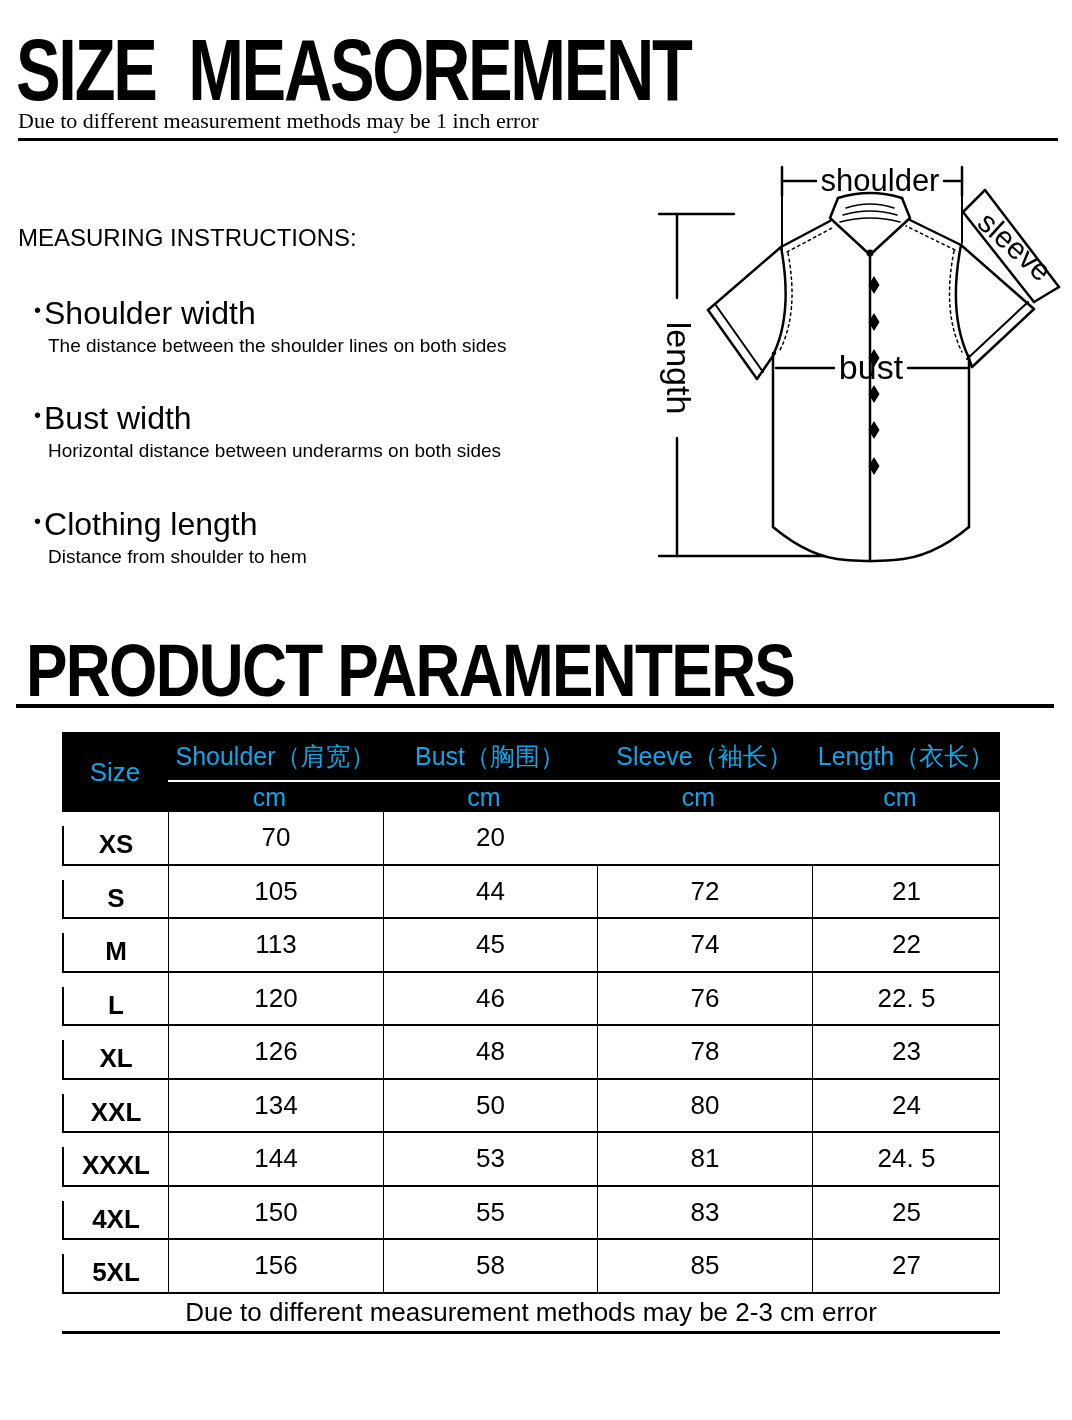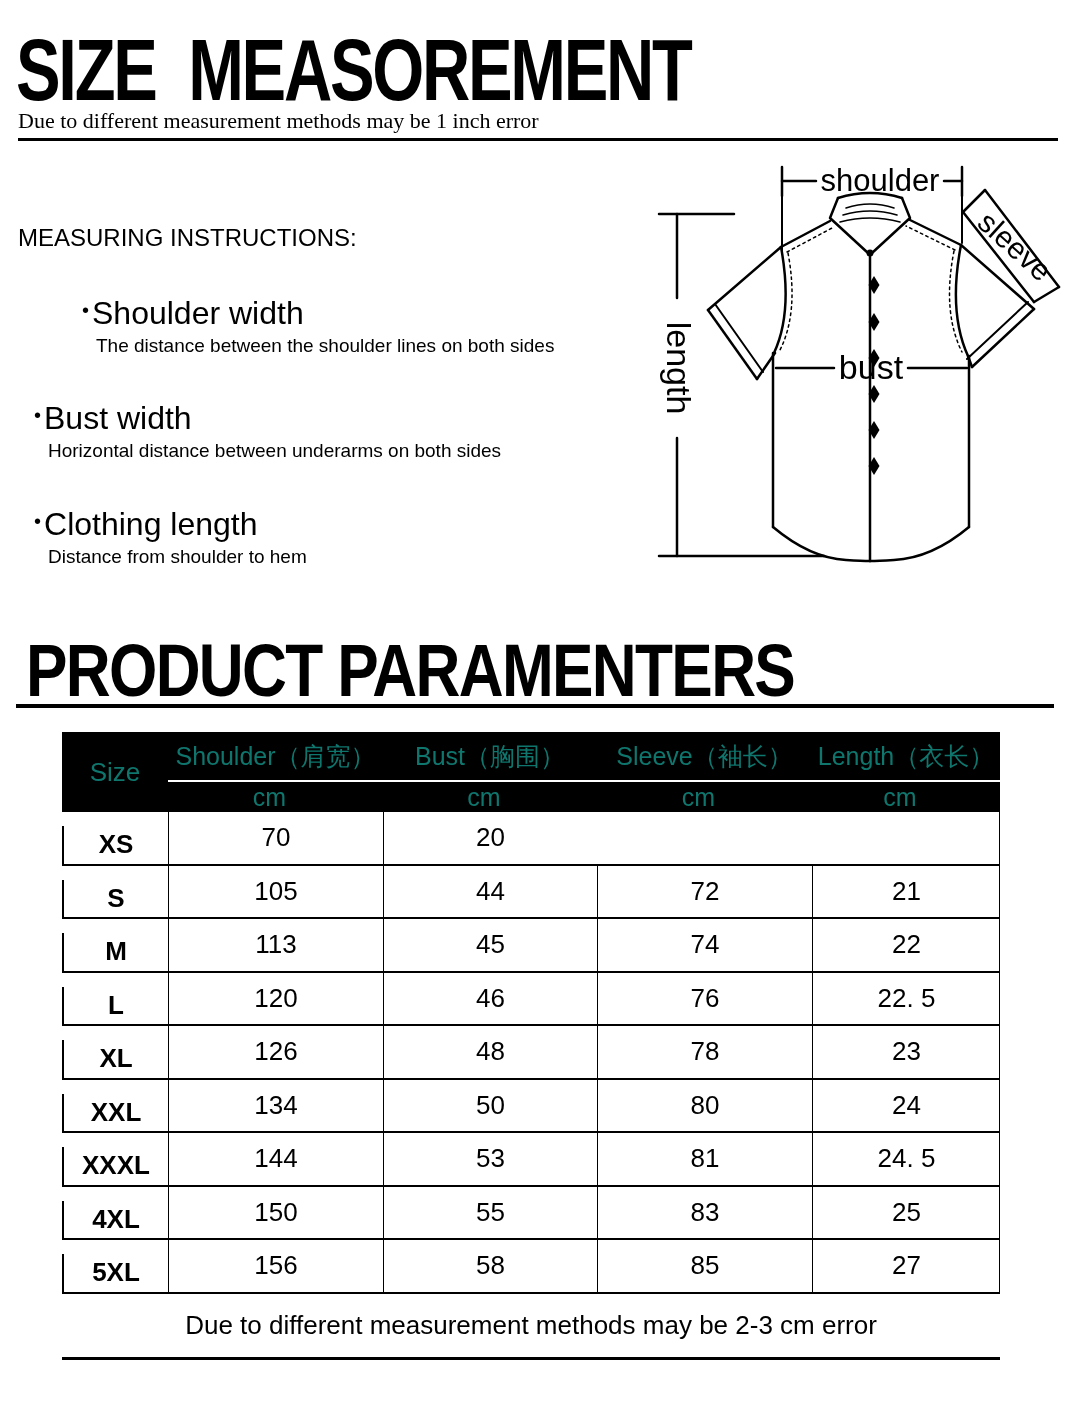--- a/index.html
+++ b/index.html
@@ -10,50 +10,50 @@
   .main-title{position:absolute;left:16px;top:26px;font-size:88px;line-height:1;
     font-weight:700;letter-spacing:-3px;white-space:pre;
     transform:scaleX(0.76);transform-origin:left top;}
   .sub-title{position:absolute;left:18px;top:108px;font-size:22px;
     font-family:"Liberation Serif",serif;}
   .rule-1{position:absolute;left:18px;top:138px;width:1040px;height:3px;background:#000;}
 
   
   .mi-heading{position:absolute;left:18px;top:224px;font-size:24px;font-weight:400;}
   .mi-item{position:absolute;left:34px;}
-  .mi-item.i0{top:294px;margin-left:48px;} .mi-item.i1{top:399px;} .mi-item.i2{top:505px;}
+  .mi-item.i0{top:294px;} .mi-item.i1{top:399px;} .mi-item.i2{top:505px;}
   .mi-term{font-size:32px;line-height:1.2;}
   .mi-term .bullet{font-size:20px;vertical-align:7px;margin-right:3px;}
   .mi-desc{font-size:19px;margin-left:14px;margin-top:3px;text-align:right;}
 
   
   .diagram{position:absolute;left:630px;top:145px;width:442px;height:442px;}
 
   
   .section-title{position:absolute;left:26px;top:634px;font-size:74px;line-height:1;
     font-weight:700;letter-spacing:-2px;white-space:pre;
     transform:scaleX(0.84);transform-origin:left top;}
   .rule-2{position:absolute;left:16px;top:704px;width:1038px;height:4px;background:#000;}
 
   
   .stable{position:absolute;left:62px;top:732px;width:938px;}
-  .thead{position:relative;height:80px;background:#000;color:#0f766e;}
+  .thead{position:relative;height:80px;background:#000;color:#0ea5e9;}
   .size-hcell{position:absolute;left:0;top:0;width:106px;height:80px;
     display:flex;align-items:center;justify-content:center;font-size:26px;}
   .hdr-grid{position:absolute;left:106px;top:0;width:832px;height:48px;display:grid;
     grid-template-columns:215px 214px 215px 188px;align-items:center;text-align:center;font-size:25px;}
   .hdr-line{position:absolute;left:106px;top:48px;width:832px;height:2px;background:#fff;}
   .unit-grid{position:absolute;left:100px;top:50px;width:832px;height:30px;display:grid;
     grid-template-columns:215px 214px 215px 188px;align-items:center;text-align:center;font-size:25px;}
   .tbody .trow{display:grid;grid-template-columns:106px 215px 214px 215px 188px;
     height:53.5px;border-bottom:2px solid #000;border-right:1px solid #000;box-sizing:border-box;}
   .trow .cell{display:flex;align-items:center;justify-content:center;font-size:26px;
     border-left:1.5px solid #000;box-sizing:border-box;}
   .trow .cell:first-child{border-left:2px solid #000;font-weight:600;margin-top:14px;}
-  .tfoot{height:66px;border-bottom:3px solid #000;box-sizing:border-box;
+  .tfoot{height:40px;border-bottom:3px solid #000;box-sizing:border-box;
     display:flex;align-items:center;justify-content:center;font-size:26px;}
 </style>
 </head>
 <body>
 
 <div class="page">
 
   <div class="main-title">SIZE  MEASOREMENT</div>
   <div class="sub-title">Due to different measurement methods may be 1 inch error</div>
   <div class="rule-1"></div>

